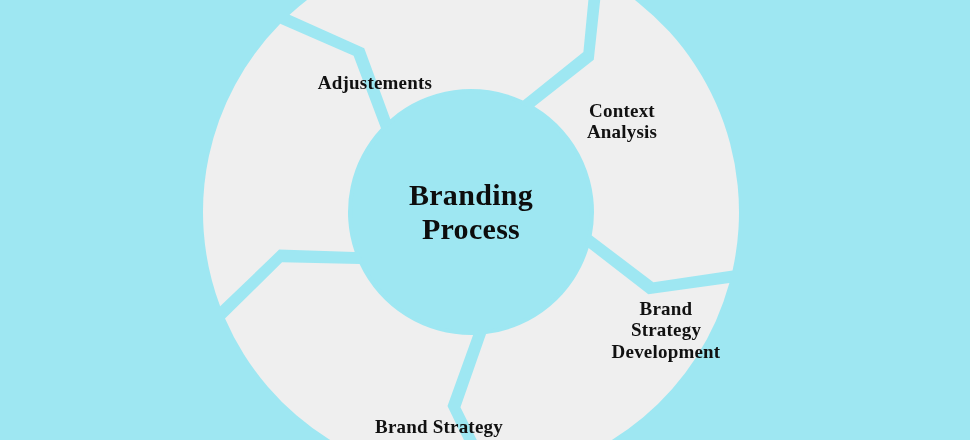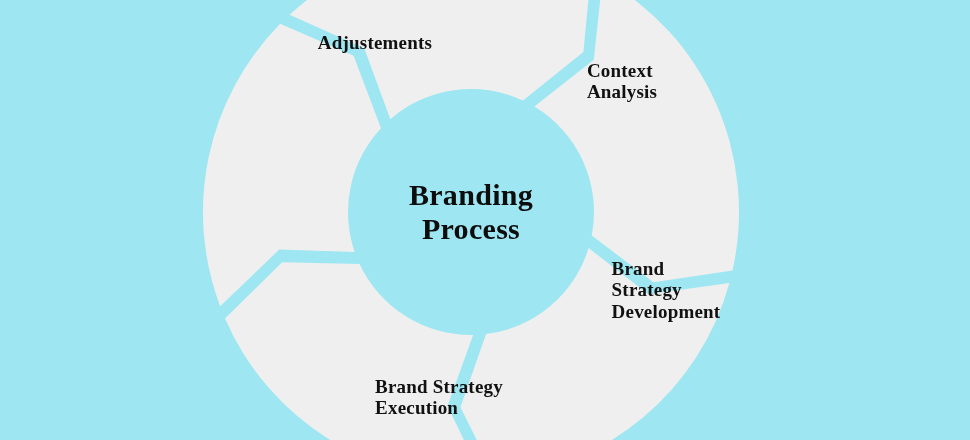--- a/index.html
+++ b/index.html
@@ -21,31 +21,32 @@
   }
   #cycle-svg {
     position: absolute;
     inset: 0;
     width: 970px;
     height: 440px;
     display: block;
   }
   .seg-label {
     position: absolute;
-    text-align: left;
+    text-align: center;
     color: #111111;
     font-family: "Liberation Serif", "DejaVu Serif", serif;
     font-weight: bold;
     font-size: 19px;
     line-height: 1.12;
     letter-spacing: 0.2px;
     white-space: pre-line;
     transform: translate(-50%, -50%);
     pointer-events: none;
     user-select: none;
+    margin-top: 40px;
   }
   #center-label {
     position: absolute;
     text-align: center;
     color: #0d0d0d;
     font-family: "Liberation Serif", "DejaVu Serif", serif;
     font-weight: bold;
     font-size: 30px;
     line-height: 1.14;
     letter-spacing: 0.3px;

